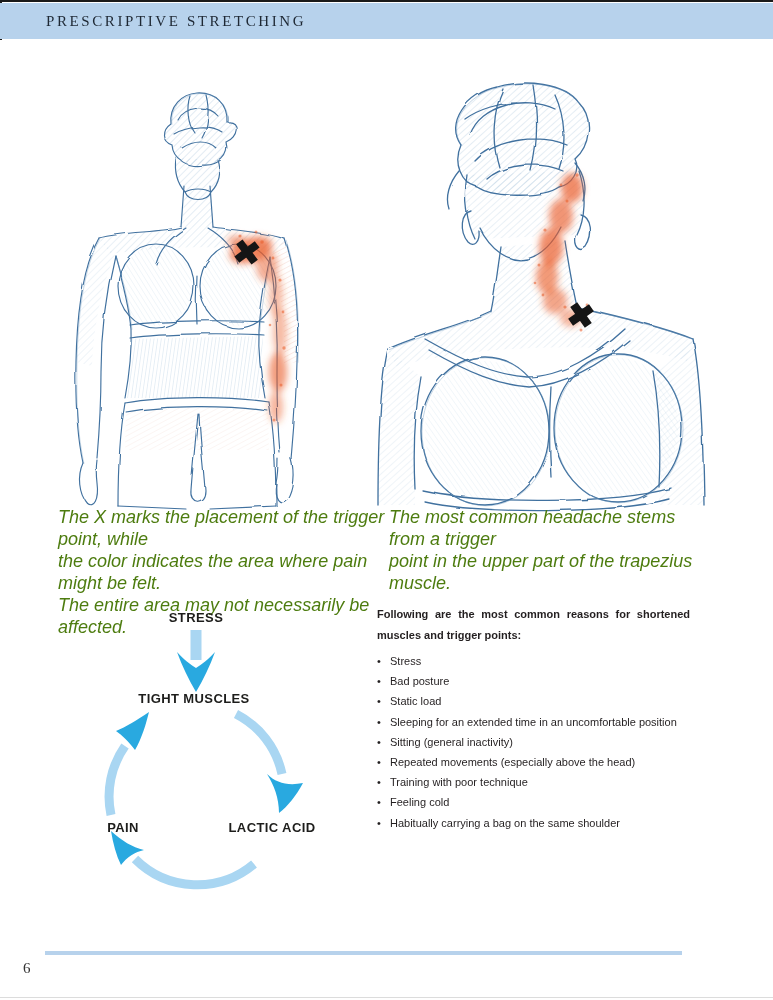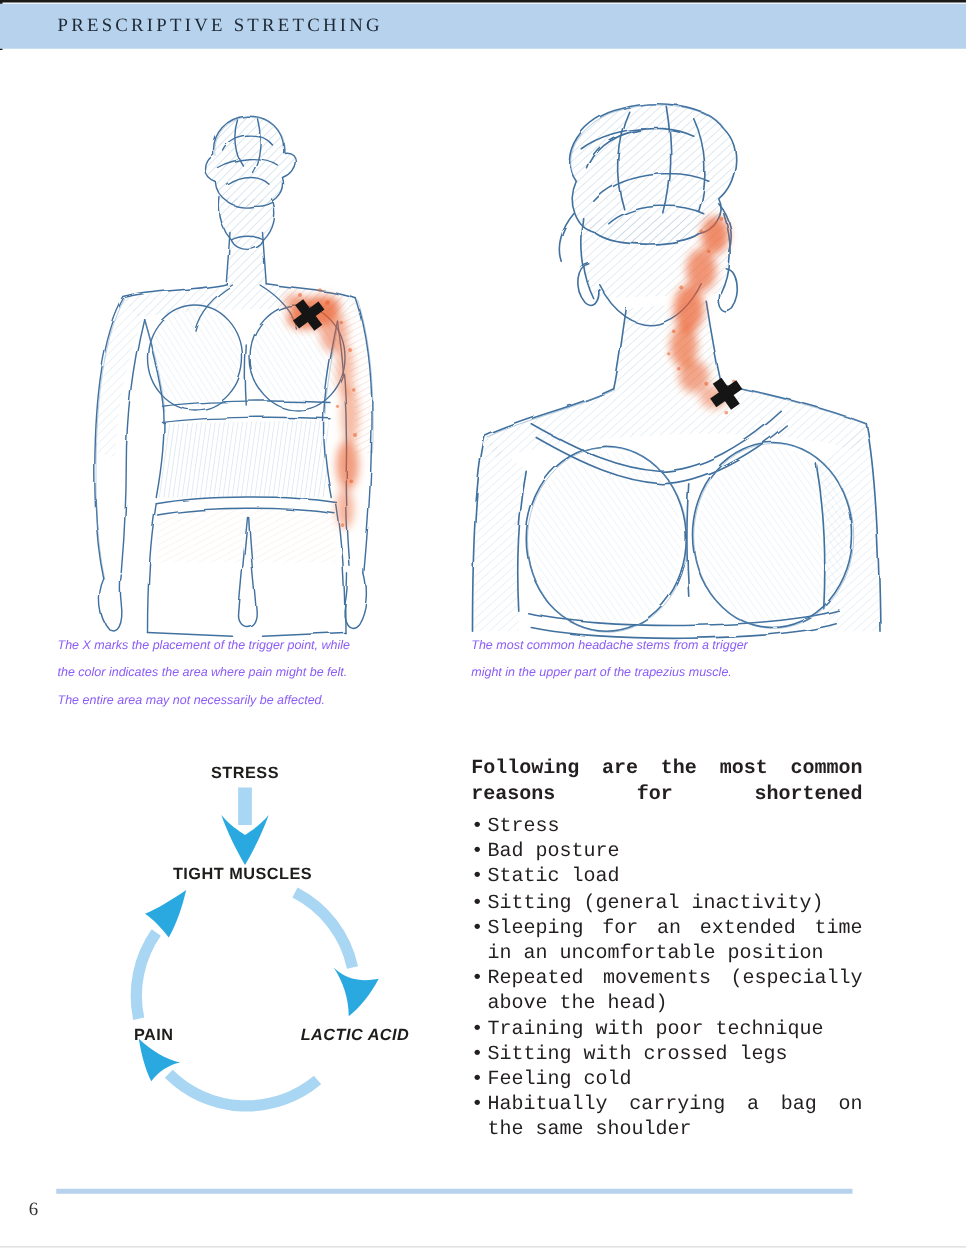--- a/index.html
+++ b/index.html
@@ -14,33 +14,33 @@
     position:absolute;left:0;top:3px;width:773px;height:36px;background:#b7d2ec;
   }
   .page-title{
     position:absolute;left:46px;top:0;height:44px;line-height:37px;
     font-family:"Liberation Serif",serif;font-size:15px;letter-spacing:2.6px;
     color:#1e2834;font-weight:500;
   }
   .fig{position:absolute;overflow:visible;}
   .fig1{left:70px;top:80px;}
   .fig2{left:375px;top:75px;}
-  .caption{position:absolute;font-style:italic;font-size:10px;line-height:22px;color:#8b5cf6;}
+  .caption{position:absolute;font-style:italic;font-size:18px;line-height:22px;color:#4d7c0f;margin-left:12px;}
   .caption1{left:46px;top:506px;width:330px;}
   .caption2{left:377px;top:506px;width:320px;}
   .diagram-svg{position:absolute;left:60px;top:600px;overflow:visible;}
   .dlabel{
     position:absolute;font-weight:bold;font-size:13px;letter-spacing:0.4px;
     color:#1d1d1b;white-space:nowrap;transform:translateX(-50%);
   }
   .dlabel-stress{left:196px;top:610px;}
   .dlabel-tight{left:194px;top:691px;text-align:center;}
   .dlabel-pain{left:123px;top:820px;}
-  .dlabel-lactic{left:284px;top:820px;font-style:italic;}
-  .reasons{position:absolute;left:377px;top:604px;width:313px;font-size:16px;font-family:Liberation Mono, monospace;}
+  .dlabel-lactic{left:272px;top:820px;}
+  .reasons{position:absolute;left:377px;top:604px;width:313px;font-size:11px;}
   .reasons-heading{font-weight:bold;line-height:21px;}
   .rh-line1{text-align:justify;text-align-last:justify;}
   .reasons-list{list-style:none;margin:5px 0 0 0;padding:0;}
   .reasons-list li{
     position:relative;padding-left:13px;line-height:20.2px;
     text-align:justify;
   }
   .reasons-list li::before{
     content:"\2022";position:absolute;left:0;top:0;
   }
@@ -239,21 +239,21 @@
     </g>
   </svg>
 
   <div class="caption caption1">
     <div>The X marks the placement of the trigger point, while</div>
     <div>the color indicates the area where pain might be felt.</div>
     <div>The entire area may not necessarily be affected.</div>
   </div>
   <div class="caption caption2">
     <div>The most common headache stems from a trigger</div>
-    <div>might in the upper part of the trapezius muscle.</div>
+    <div>point in the upper part of the trapezius muscle.</div>
   </div>
 
   <svg class="diagram-svg" width="280" height="300" viewBox="0 0 280 300">
 
     <g>
       <rect x="130.5" y="30" width="11" height="30" fill="#a9d6f2"></rect>
       <path d="M117 52 C124 60 130 64 136 68 C142 64 148 60 155 52 C150 66 143 80 136 92 C129 80 122 66 117 52 Z" fill="#29a9e0"></path>
     </g>
 
     <g fill="none" stroke="#a9d6f2" stroke-width="9">
@@ -268,30 +268,30 @@
     </g>
   </svg>
   <div class="dlabel dlabel-stress">STRESS</div>
   <div class="dlabel dlabel-tight">TIGHT MUSCLES</div>
   <div class="dlabel dlabel-pain">PAIN</div>
   <div class="dlabel dlabel-lactic">LACTIC ACID</div>
 
   <div class="reasons">
     <div class="reasons-heading">
       <div class="rh-line1">Following are the most common reasons for shortened</div>
+      <div>muscles and trigger points:</div>
     </div>
     <ul class="reasons-list">
       <li>Stress</li>
       <li>Bad posture</li>
       <li>Static load</li>
+      <li>Sleeping for an extended time in an uncomfortable position</li>
       <li>Sitting (general inactivity)</li>
-      <li>Sleeping for an extended time in an uncomfortable position</li>
       <li>Repeated movements (especially above the head)</li>
       <li>Training with poor technique</li>
-      <li>Sitting with crossed legs</li>
       <li>Feeling cold</li>
       <li>Habitually carrying a bag on the same shoulder</li>
     </ul>
   </div>
 
   <div class="footer-rule"></div>
   <div class="page-number">6</div>
 
   <div class="edge-bottom"></div>
 </div>

